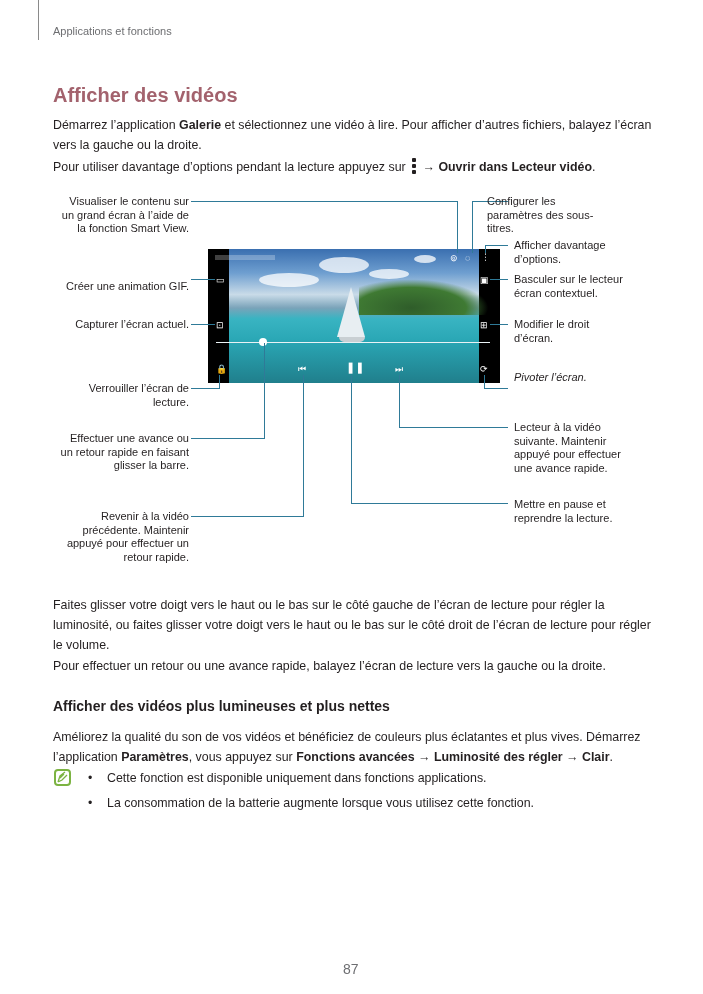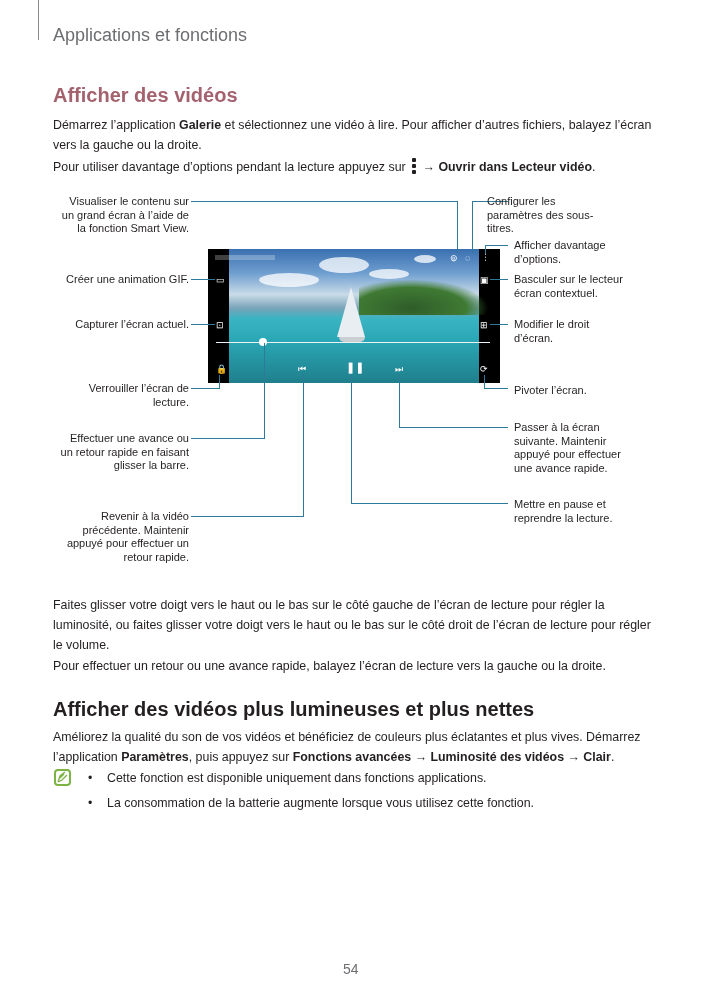--- a/index.html
+++ b/index.html
@@ -1,25 +1,25 @@
 <!DOCTYPE html>
 <html><head>
 <meta charset="utf-8">
 <style>
   html,body{margin:0;padding:0;background:#fff;}
   body{width:703px;height:994px;position:relative;overflow:hidden;font-family:"Liberation Sans",sans-serif;color:#231f20;}
   .abs{position:absolute;}
   .vbar{left:38px;top:0;width:1px;height:40px;background:#8a8a8a;}
-  .chapter{left:53px;top:25px;font-size:18px;color:#6d6e71;}
+  .chapter{left:53px;top:25px;font-size:11px;color:#6d6e71;}
   .h1{left:53px;top:84px;font-size:20px;font-weight:bold;color:#a3626d;}
   .para{left:53px;width:600px;font-size:12.4px;line-height:20px;color:#231f20;}
   .para b{font-weight:bold;}
   .dots{display:inline-block;width:6px;height:16px;vertical-align:-3px;margin:0 2px;position:relative;}
   .dots i{position:absolute;left:1px;width:4px;height:4px;background:#231f20;border-radius:1px;}
-  .h2{left:53px;top:698px;font-size:20px;font-weight:bold;color:#231f20;text-align:center;}
+  .h2{left:53px;top:698px;font-size:14px;font-weight:bold;color:#231f20;text-align:center;}
   .callout{font-size:11px;line-height:13.5px;color:#231f20;}
   .callout.left{text-align:right;}
   .line{position:absolute;background:#2f7a98;}
   .screen{left:208px;top:249px;width:292px;height:134px;background:#000;overflow:hidden;}
   .video{position:absolute;left:21px;top:0;width:250px;height:134px;
     background:linear-gradient(180deg,#3a6fb0 0%,#6f9fd0 18%,#c9dbe8 34%,#7aa3b9 44%,#39b4c2 52%,#2aa7b5 68%,#207f8c 100%);}
   .island{position:absolute;left:130px;top:30px;width:130px;height:36px;background:radial-gradient(ellipse at 40% 80%,#2f5d2a 0%,#3f7a33 50%,rgba(63,122,51,0) 70%);}
   .sail{position:absolute;left:108px;top:38px;width:0;height:0;border-left:14px solid transparent;border-right:14px solid transparent;border-bottom:50px solid #e8eef2;}
   .hull{position:absolute;left:110px;top:88px;width:26px;height:5px;background:#c9cfd3;border-radius:0 0 6px 6px;}
   .cloud{position:absolute;background:rgba(255,255,255,.75);border-radius:50%;}
@@ -88,44 +88,44 @@
 <div class="line" style="left:264px;top:343px;width:1px;height:96px;"></div>
 <div class="line" style="left:191px;top:438px;width:74px;height:1px;"></div>
 <div class="line" style="left:303px;top:375px;width:1px;height:142px;"></div>
 <div class="line" style="left:191px;top:516px;width:113px;height:1px;"></div>
 <div class="line" style="left:351px;top:375px;width:1px;height:129px;"></div>
 <div class="line" style="left:351px;top:503px;width:157px;height:1px;"></div>
 <div class="line" style="left:399px;top:375px;width:1px;height:53px;"></div>
 <div class="line" style="left:399px;top:427px;width:109px;height:1px;"></div>
 
 <div class="abs callout left" style="left:60px;top:195px;width:129px;">Visualiser le contenu sur un grand écran à l’aide de la fonction Smart View.</div>
-<div class="abs callout left" style="left:60px;top:273px;width:129px;">Créer une animation GIF.</div>
+<div class="abs callout left" style="left:60px;top:280px;width:129px;">Créer une animation GIF.</div>
 <div class="abs callout left" style="left:40px;top:318px;width:149px;">Capturer l’écran actuel.</div>
 <div class="abs callout left" style="left:60px;top:382px;width:129px;">Verrouiller l’écran de lecture.</div>
 <div class="abs callout left" style="left:60px;top:432px;width:129px;">Effectuer une avance ou un retour rapide en faisant glisser la barre.</div>
 <div class="abs callout left" style="left:60px;top:510px;width:129px;">Revenir à la vidéo précédente. Maintenir appuyé pour effectuer un retour rapide.</div>
 
 <div class="abs callout" style="left:487px;top:195px;width:110px;">Configurer les paramètres des sous-titres.</div>
 <div class="abs callout" style="left:514px;top:239px;width:120px;">Afficher davantage d’options.</div>
 <div class="abs callout" style="left:514px;top:273px;width:120px;">Basculer sur le lecteur écran contextuel.</div>
 <div class="abs callout" style="left:514px;top:318px;width:110px;">Modifier le droit d’écran.</div>
-<div class="abs callout" style="left:514px;top:384px;width:110px;">Pivoter l’écran.</div>
-<div class="abs callout" style="left:514px;top:421px;width:120px;">Passer à la écran suivante. Maintenir appuyé pour effectuer une avance rapide.</div>
+<div class="abs callout" style="left:514px;top:371px;width:110px;font-style:italic;">Pivoter l’écran.</div>
+<div class="abs callout" style="left:514px;top:421px;width:120px;">Lecteur à la vidéo suivante. Maintenir appuyé pour effectuer une avance rapide.</div>
 <div class="abs callout" style="left:514px;top:498px;width:120px;">Mettre en pause et reprendre la lecture.</div>
 
 <div class="abs para" style="top:595px">Faites glisser votre doigt vers le haut ou le bas sur le côté gauche de l’écran de lecture pour régler la luminosité, ou faites glisser votre doigt vers le haut ou le bas sur le côté droit de l’écran de lecture pour régler le volume.</div>
 <div class="abs para" style="top:656px">Pour effectuer un retour ou une avance rapide, balayez l’écran de lecture vers la gauche ou la droite.</div>
 
 <div class="abs h2">Afficher des vidéos plus lumineuses et plus nettes</div>
 
-<div class="abs para" style="top:727px"><span>Améliorez la qualité du son de vos vidéos et bénéficiez de couleurs plus éclatantes et plus vives. Démarrez l’application </span><b>Paramètres</b><span>, puis appuyez sur </span><b>Fonctions avancées</b><span> → </span><b>Luminosité des vidéos</b><span> → </span><b>Clair</b><span>.</span></div>
+<div class="abs para" style="top:727px"><span>Améliorez la qualité du son de vos vidéos et bénéficiez de couleurs plus éclatantes et plus vives. Démarrez l’application </span><b>Paramètres</b><span>, vous appuyez sur </span><b>Fonctions avancées</b><span> → </span><b>Luminosité des régler</b><span> → </span><b>Clair</b><span>.</span></div>
 
 <div class="abs note-icon">
   <svg width="13" height="13" viewBox="0 0 13 13" style="position:absolute;left:0;top:0;">
       <path d="M2 11 L4 5 L9 1 M4 7 L8 3 M2 11 L6 9 L11 4" stroke="#7cb342" stroke-width="1.3" fill="none"></path>
     </svg>
 </div>
 <div class="abs bullet" style="top:771px">•</div>
 <div class="abs bullet-text" style="top:771px">Cette fonction est disponible uniquement dans fonctions applications.</div>
 <div class="abs bullet" style="top:796px">•</div>
 <div class="abs bullet-text" style="top:796px">La consommation de la batterie augmente lorsque vous utilisez cette fonction.</div>
 
-<div class="abs pagenum">54</div>
+<div class="abs pagenum">87</div>
 
 </body></html>

